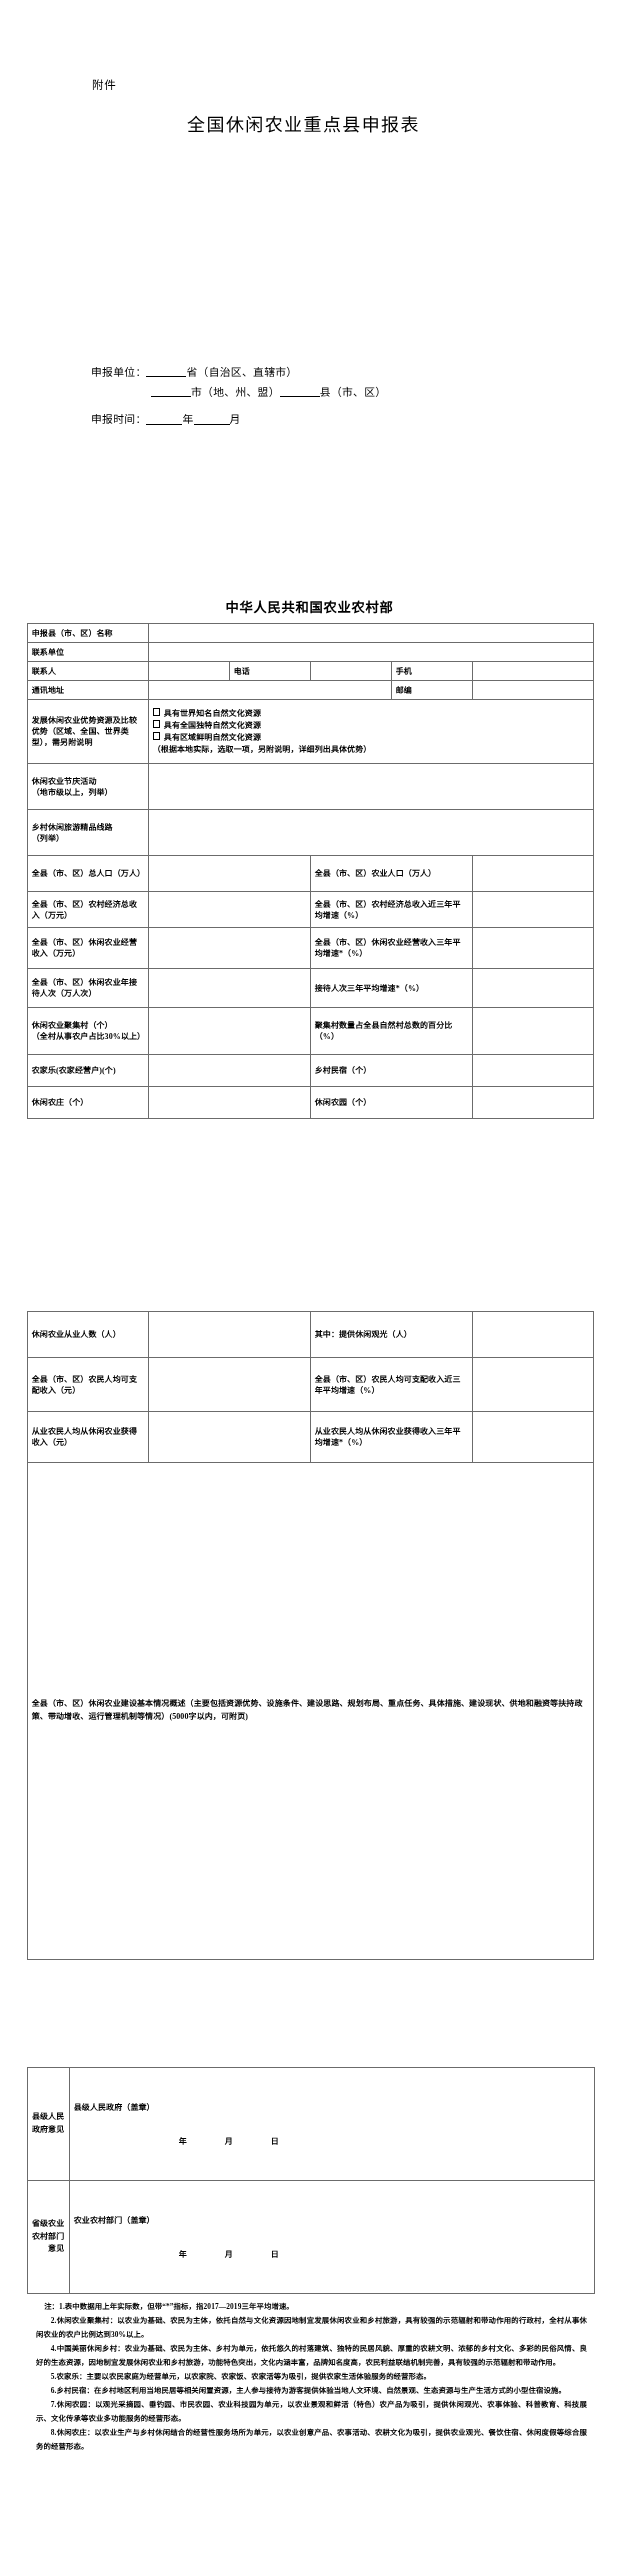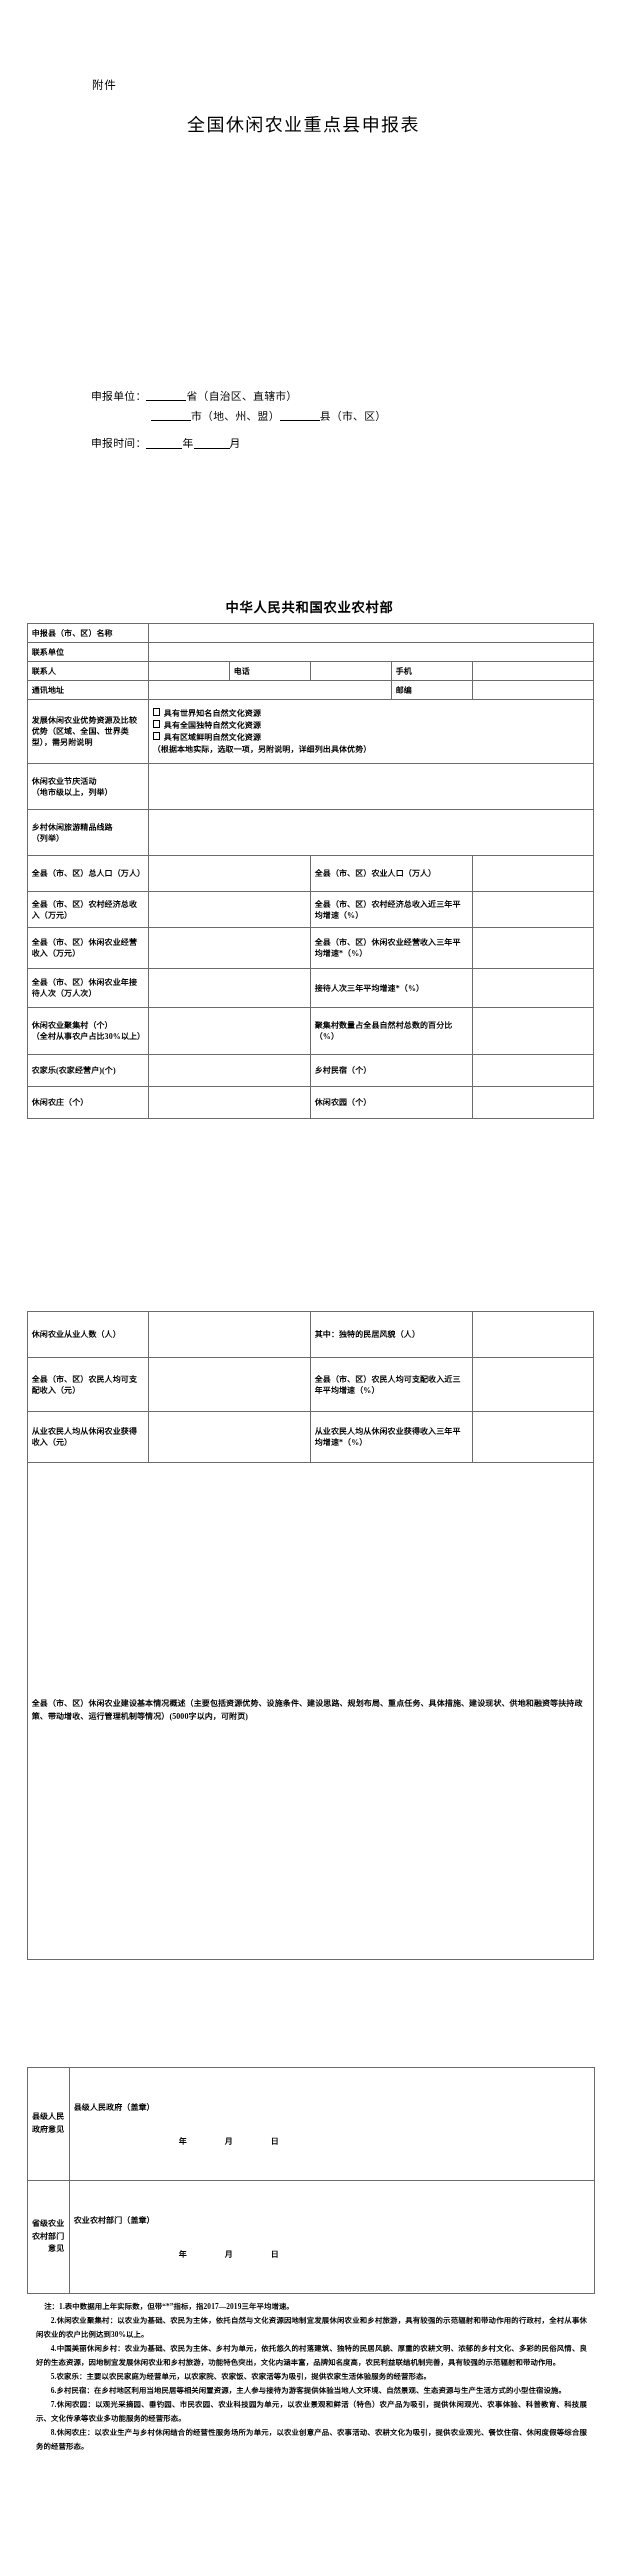--- a/index.html
+++ b/index.html
@@ -42,21 +42,21 @@
     font-size: 18px;
     letter-spacing: 1.4px;
     font-weight: 400;
     font-family: "Liberation Serif", "DejaVu Serif", serif;
   }
 
   .declare-block {
     position: absolute;
     left: 0;
     right: 0;
-    top: 387px;
+    top: 363px;
     font-size: 10.8px;
     line-height: 19.5px;
     letter-spacing: 0.3px;
   }
   .declare-line {
     padding-left: 91px;
     white-space: nowrap;
   }
   .declare-line.indent {
     padding-left: 151px;
@@ -293,21 +293,21 @@
           <col style="width:81px">
           <col style="width:81px">
           <col style="width:81px">
           <col style="width:81px">
           <col style="width:121px">
       </colgroup>
       <tbody>
         <tr>
           <td style="height:38px">休闲农业从业人数（人）</td>
           <td class="val" colspan="2"></td>
-          <td colspan="2">其中：独特的民居风貌（人）</td>
+          <td colspan="2">其中：提供休闲观光（人）</td>
           <td class="val"></td>
         </tr>
         <tr>
           <td style="height:46px">全县（市、区）农民人均可支配收入（元）</td>
           <td class="val" colspan="2"></td>
           <td colspan="2">全县（市、区）农民人均可支配收入近三年平均增速（%）</td>
           <td class="val"></td>
         </tr>
         <tr>
           <td style="height:43px">从业农民人均从休闲农业获得收入（元）</td>

